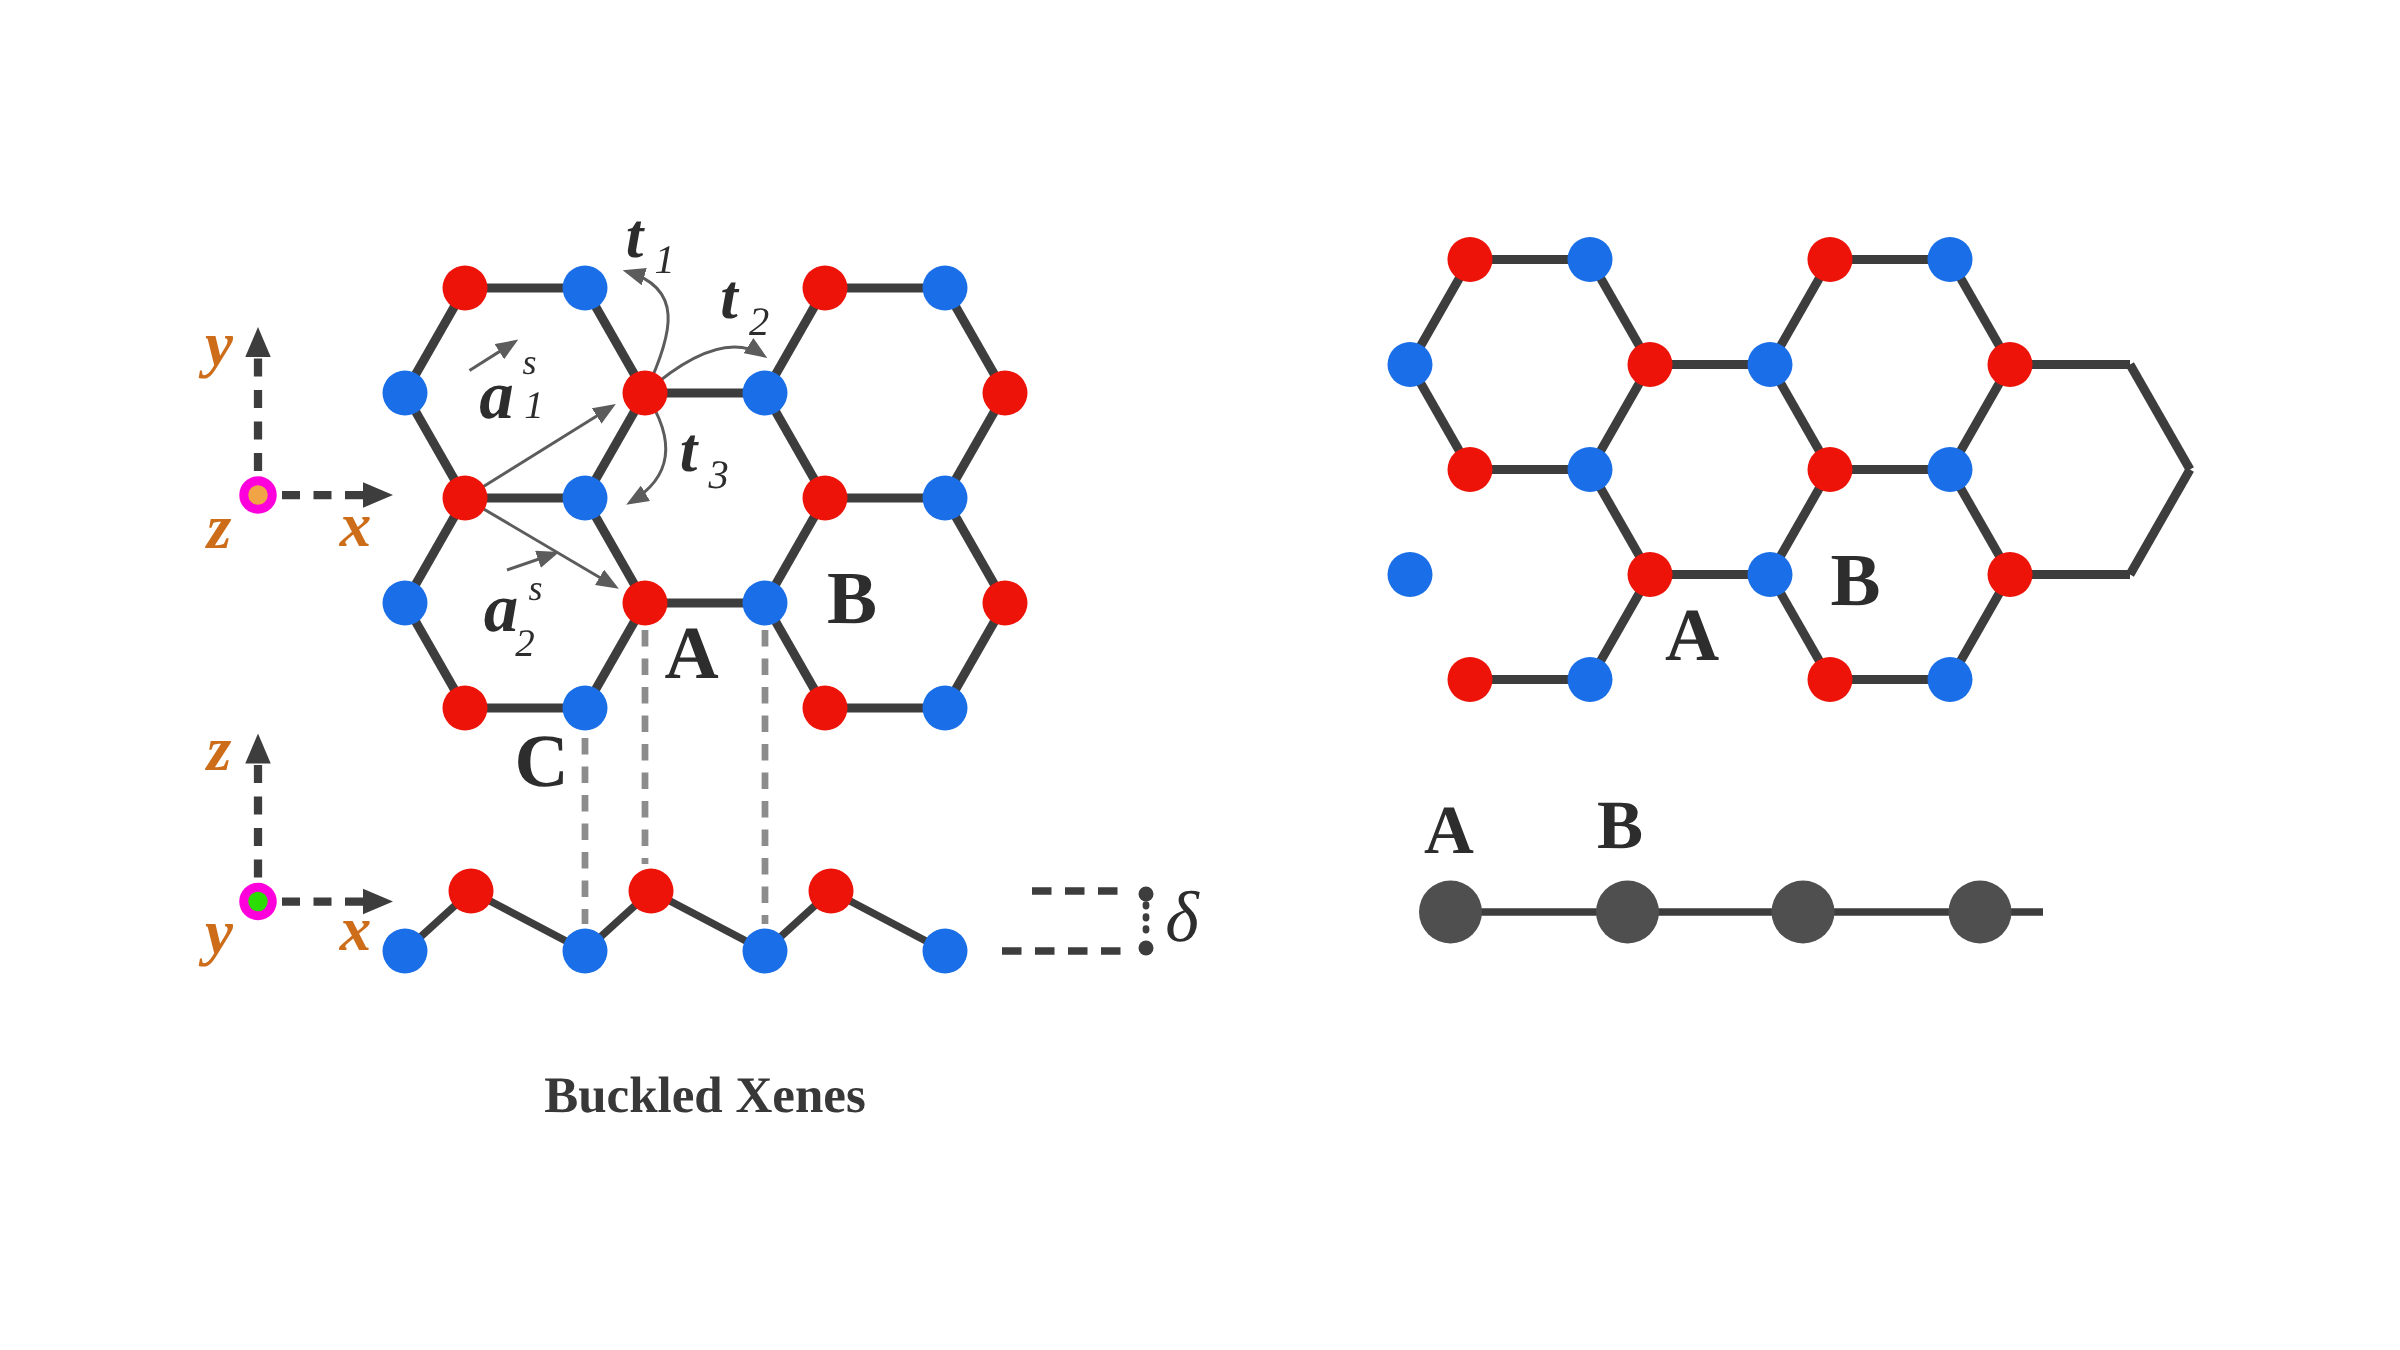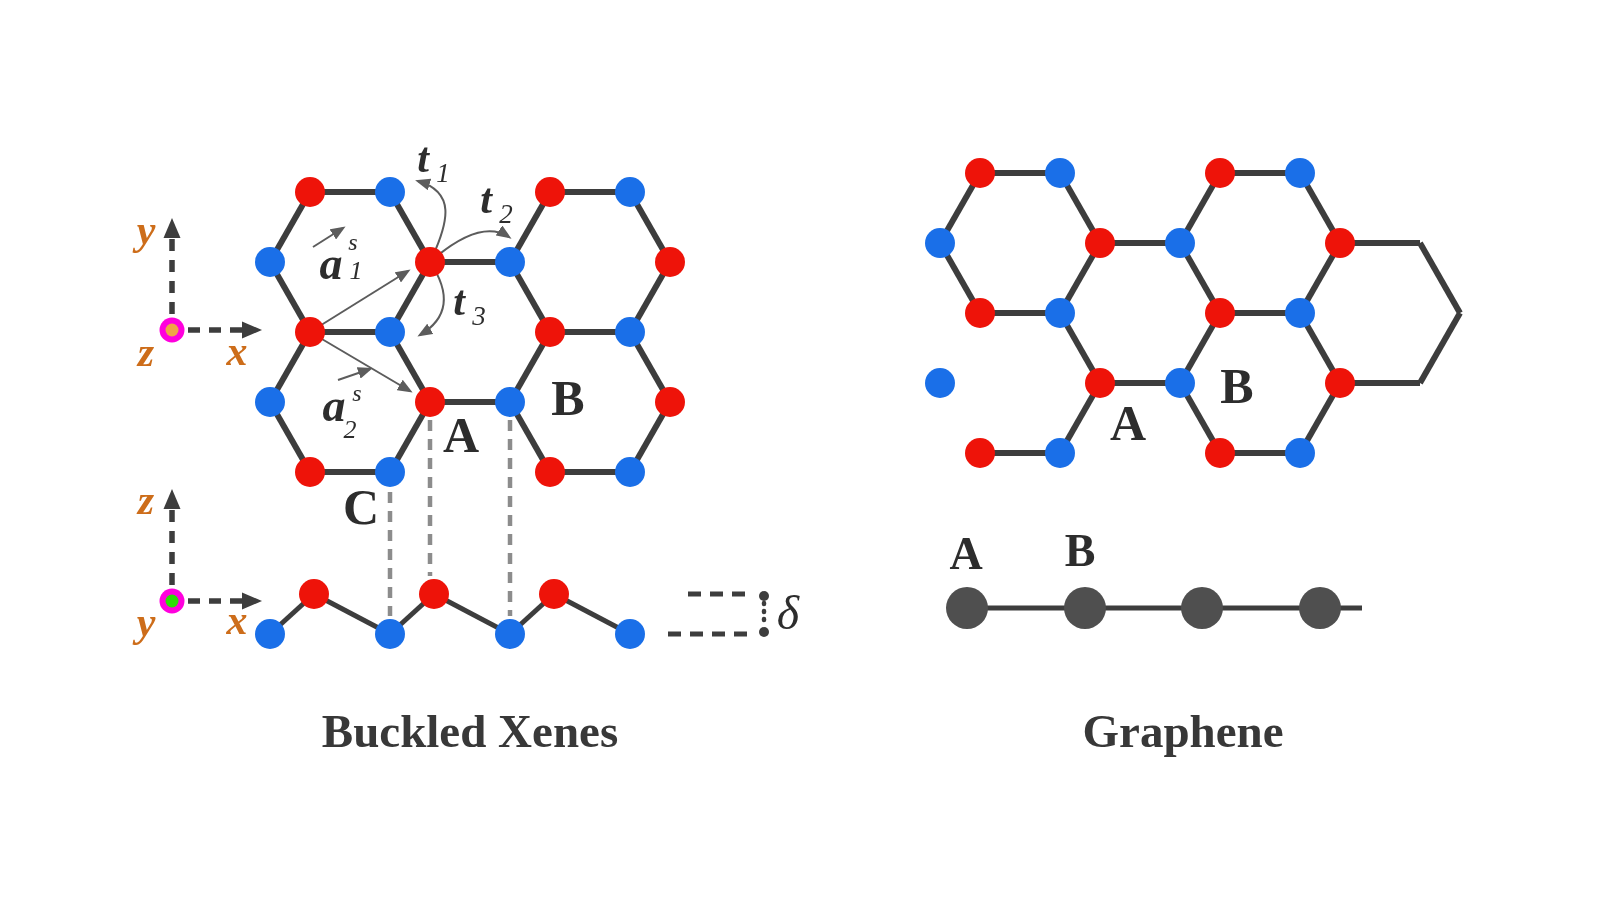--- a/index.html
+++ b/index.html
@@ -1,21 +1,21 @@
 <!DOCTYPE html>
 <html><head>
 <meta charset="utf-8">
 <style>
   html,body{margin:0;padding:0;background:#ffffff;}
   body{width:1600px;height:900px;position:relative;overflow:hidden;
        font-family:"Liberation Serif","DejaVu Serif",serif;}
   .stage{position:absolute;inset:0;}
   svg{position:absolute;left:0;top:0;}
   .fig-title{position:absolute;top:700px;height:62px;line-height:62px;
-       text-align:center;font-size:47px;font-weight:bold;color:#383838;
+       text-align:center;font-size:34px;font-weight:bold;color:#383838;
        font-family:"Liberation Serif","DejaVu Serif",serif;}
   #title-left{left:170px;width:600px;}
   #title-right{left:883px;width:600px;}
 </style>
 </head>
 <body>
 
 <div class="stage">
   <svg id="diagram" width="1600" height="900" viewBox="0 0 1600 900">
     <defs>
@@ -215,14 +215,13 @@
       <text x="461" y="435" fill="#2d2d2d" font-size="50" font-family="&quot;Liberation Serif&quot;,&quot;DejaVu Serif&quot;,serif" font-style="normal" font-weight="bold" text-anchor="middle" dominant-baseline="central">A</text>
       <text x="568" y="398" fill="#2d2d2d" font-size="50" font-family="&quot;Liberation Serif&quot;,&quot;DejaVu Serif&quot;,serif" font-style="normal" font-weight="bold" text-anchor="middle" dominant-baseline="central">B</text>
       <text x="361" y="507" fill="#2d2d2d" font-size="50" font-family="&quot;Liberation Serif&quot;,&quot;DejaVu Serif&quot;,serif" font-style="normal" font-weight="bold" text-anchor="middle" dominant-baseline="central">C</text>
       <text x="788" y="612" fill="#2d2d2d" font-size="48" font-family="&quot;Liberation Serif&quot;,&quot;DejaVu Serif&quot;,serif" font-style="italic" font-weight="normal" text-anchor="middle" dominant-baseline="central">δ</text>
       <text x="1128" y="423" fill="#2d2d2d" font-size="50" font-family="&quot;Liberation Serif&quot;,&quot;DejaVu Serif&quot;,serif" font-style="normal" font-weight="bold" text-anchor="middle" dominant-baseline="central">A</text>
       <text x="1237" y="386" fill="#2d2d2d" font-size="50" font-family="&quot;Liberation Serif&quot;,&quot;DejaVu Serif&quot;,serif" font-style="normal" font-weight="bold" text-anchor="middle" dominant-baseline="central">B</text>
       <text x="966" y="553" fill="#2d2d2d" font-size="46" font-family="&quot;Liberation Serif&quot;,&quot;DejaVu Serif&quot;,serif" font-style="normal" font-weight="bold" text-anchor="middle" dominant-baseline="central">A</text>
       <text x="1080" y="550" fill="#2d2d2d" font-size="46" font-family="&quot;Liberation Serif&quot;,&quot;DejaVu Serif&quot;,serif" font-style="normal" font-weight="bold" text-anchor="middle" dominant-baseline="central">B</text>
     </svg>
   <div id="title-left" class="fig-title">Buckled Xenes</div>
-  <div id="title-right" class="fig-title">Graphene</div>
 </div>
 
 </body></html>

